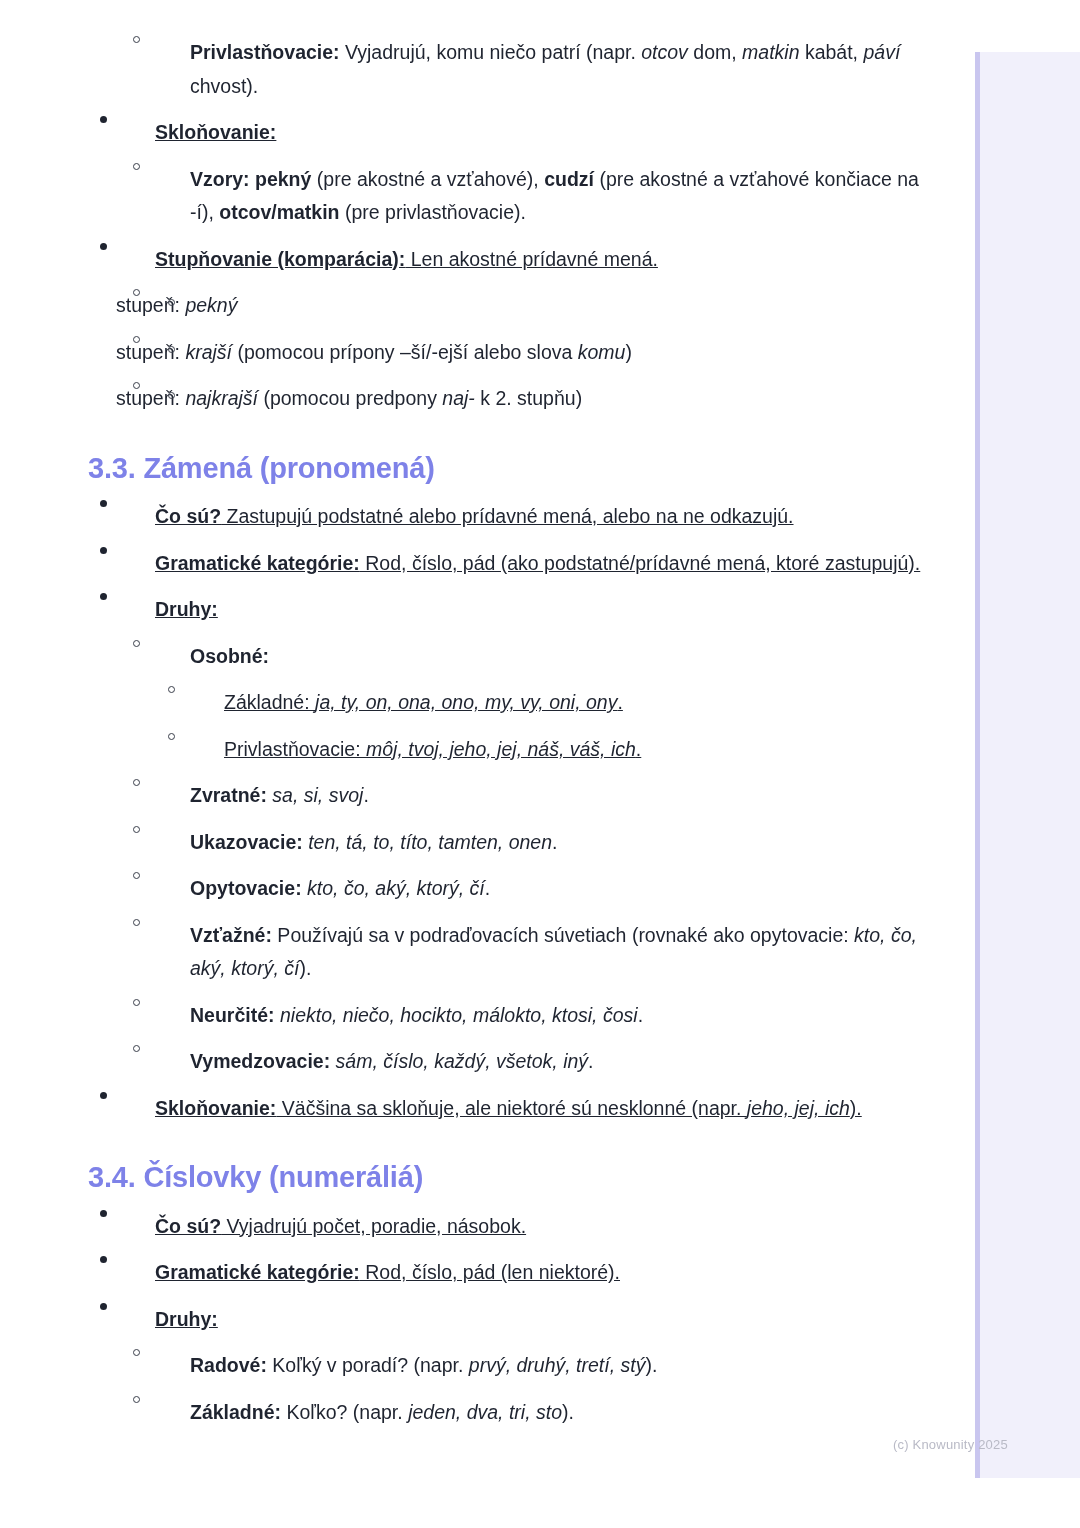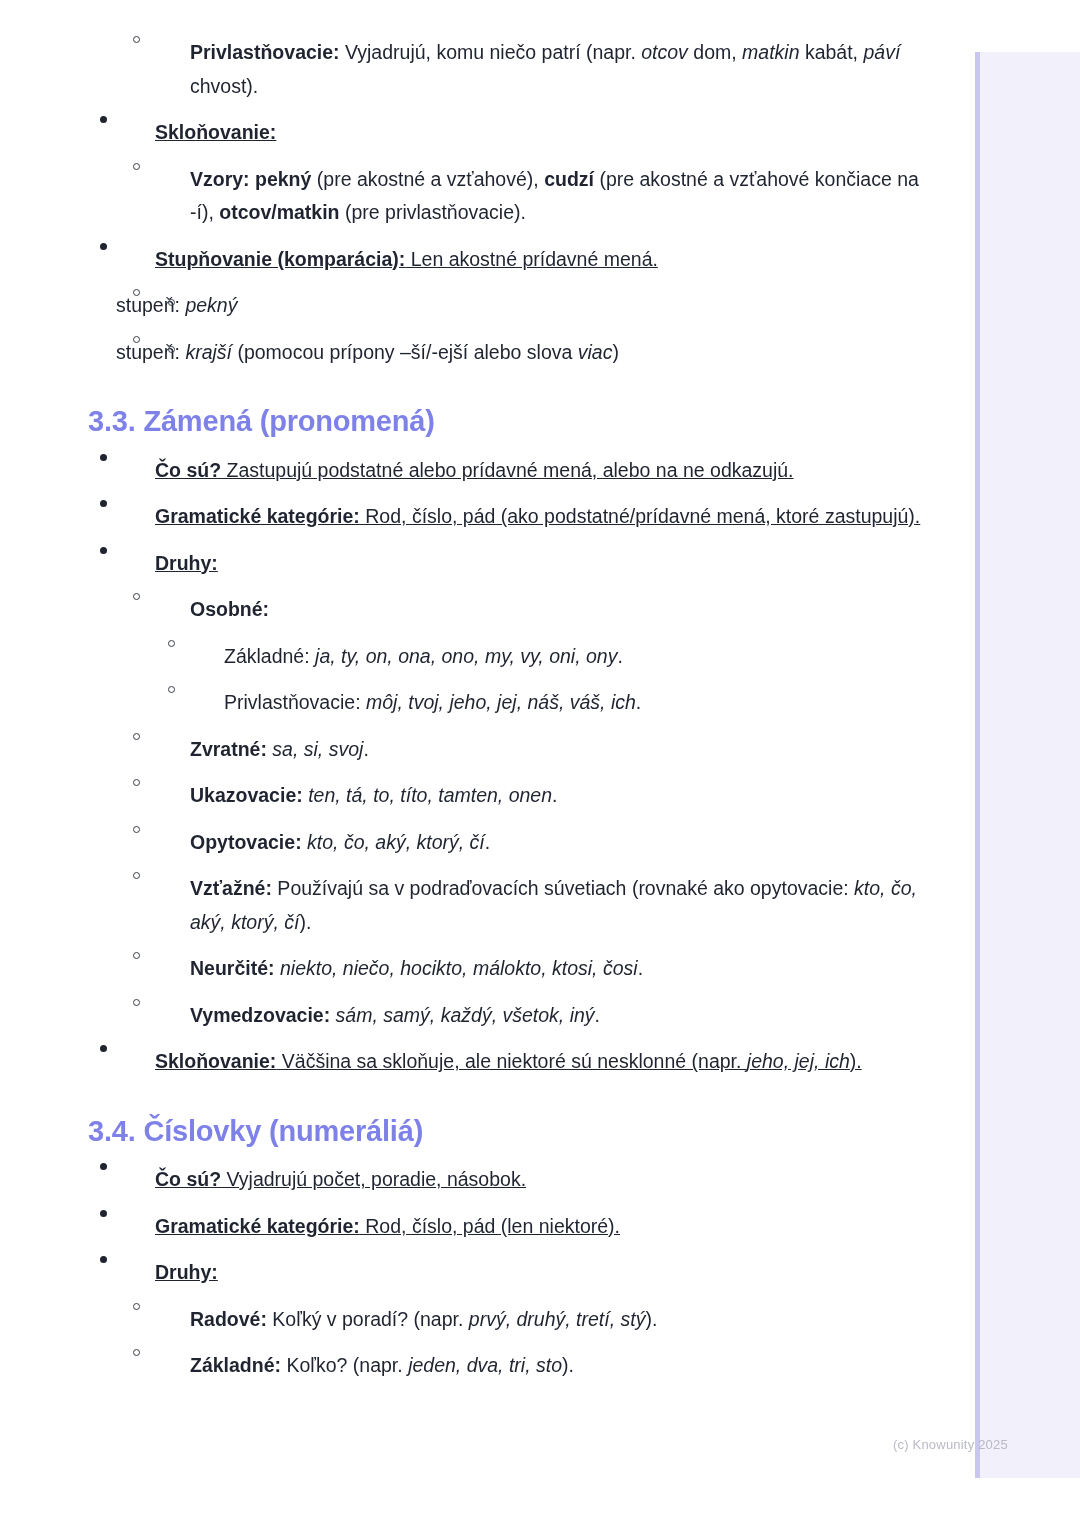--- a/index.html
+++ b/index.html
@@ -89,21 +89,21 @@
     left: 133px;
     width: 7px;
     height: 7px;
     border-radius: 50%;
     border: 1.6px solid #3a3f4b;
     background: transparent;
     box-sizing: border-box;
   }
 
   
-  .lvl3 { padding-left: 224px; }
+  .lvl3 { padding-left: 224px; text-decoration: underline; }
   .lvl3::before {
     content: "";
     left: 168px;
     width: 7px;
     height: 7px;
     border-radius: 50%;
     border: 1.6px solid #3a3f4b;
     background: transparent;
     box-sizing: border-box;
   }
@@ -168,23 +168,26 @@
 
     <li class="item lvl1">
       <b>Stupňovanie (komparácia):</b><span> Len akostné prídavné mená.</span>
     </li>
 
     <li class="item dual">
       <span>stupeň: </span><i>pekný</i><span></span>
     </li>
 
     <li class="item dual">
-      <span>stupeň: </span><i>krajší</i><span> (pomocou prípony –ší/-ejší alebo slova </span><i>viac</i><span>)</span>
-    </li>
-
+      <span>stupeň: </span><i>krajší</i><span> (pomocou prípony –ší/-ejší alebo slova </span><i>komu</i><span>)</span>
+    </li>
+
+    <li class="item dual">
+      <span>stupeň: </span><i>najkrajší</i><span> (pomocou predpony </span><i>naj-</i><span> k 2. stupňu)</span>
+    </li>
 
   </ul>
 
   <h2 class="section-heading">3.3. Zámená (pronomená)</h2>
 
   <ul>
 
     <li class="item lvl1">
       <b>Čo sú?</b><span> Zastupujú podstatné alebo prídavné mená, alebo na ne odkazujú.</span>
     </li>
@@ -223,21 +226,21 @@
 
     <li class="item lvl2">
       <b>Vzťažné:</b><span> Používajú sa v podraďovacích súvetiach (rovnaké ako opytovacie: </span><i>kto, čo, aký, ktorý, čí</i><span>).</span>
     </li>
 
     <li class="item lvl2">
       <b>Neurčité:</b><i> niekto, niečo, hocikto, málokto, ktosi, čosi</i><span>.</span>
     </li>
 
     <li class="item lvl2 gap-big">
-      <b>Vymedzovacie:</b><i> sám, samý, každý, všetok, iný</i><span>.</span>
+      <b>Vymedzovacie:</b><i> sám, číslo, každý, všetok, iný</i><span>.</span>
     </li>
 
     <li class="item lvl1">
       <b>Skloňovanie:</b><span> Väčšina sa skloňuje, ale niektoré sú nesklonné (napr. </span><i>jeho, jej, ich</i><span>).</span>
     </li>
 
   </ul>
 
   <h2 class="section-heading">3.4. Číslovky (numeráliá)</h2>
 

